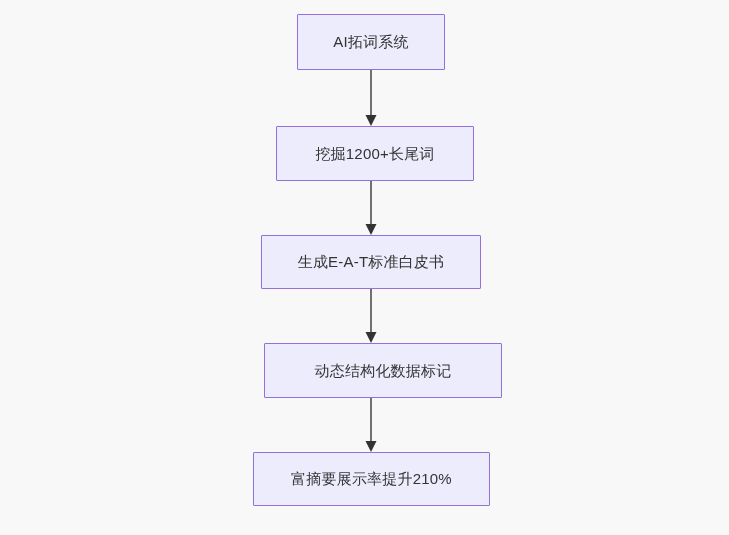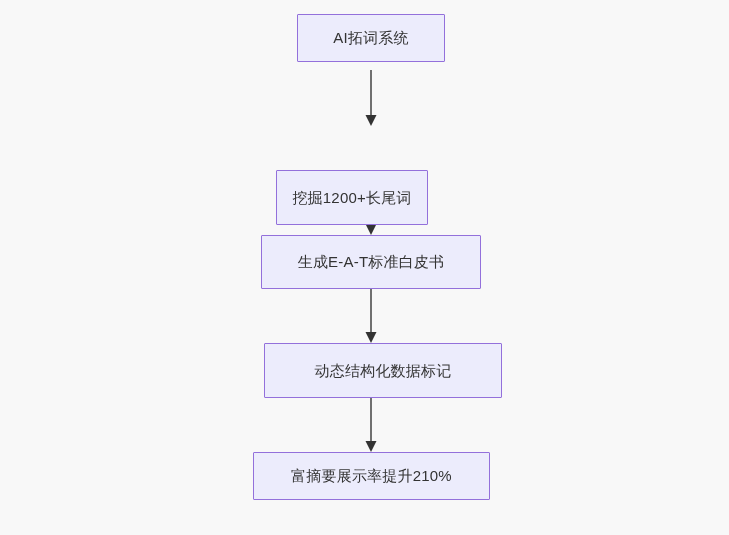--- a/index.html
+++ b/index.html
@@ -71,33 +71,33 @@
     </svg>
   </div>
 
   <div class="edge" style="left:361px; top:398px; width:20px; height:54px;">
     <svg width="20" height="54" viewBox="0 0 20 54">
       <line x1="10" y1="0" x2="10" y2="46" stroke="#707070" stroke-width="2"></line>
       <polygon points="10,54 4.5,43 15.5,43" fill="#333333"></polygon>
     </svg>
   </div>
 
-  <div class="node" style="left:297px; top:14px; width:148px; height:48px;">
+  <div class="node" style="left:297px; top:14px; width:148px; height:56px;">
     <span class="node-label">AI拓词系统</span>
   </div>
 
-  <div class="node" style="left:276px; top:126px; width:152px; height:55px;margin-top:44px;">
+  <div class="node" style="left:276px; top:126px; width:198px; height:55px;">
     <span class="node-label">挖掘1200+长尾词</span>
   </div>
 
   <div class="node" style="left:261px; top:235px; width:220px; height:54px;text-align:right;">
     <span class="node-label">生成E-A-T标准白皮书</span>
   </div>
 
   <div class="node" style="left:264px; top:343px; width:238px; height:55px;">
     <span class="node-label">动态结构化数据标记</span>
   </div>
 
-  <div class="node" style="left:253px; top:452px; width:237px; height:48px;">
+  <div class="node" style="left:253px; top:452px; width:237px; height:54px;">
     <span class="node-label">富摘要展示率提升210%</span>
   </div>
 
 </div>
 
 </body></html>

